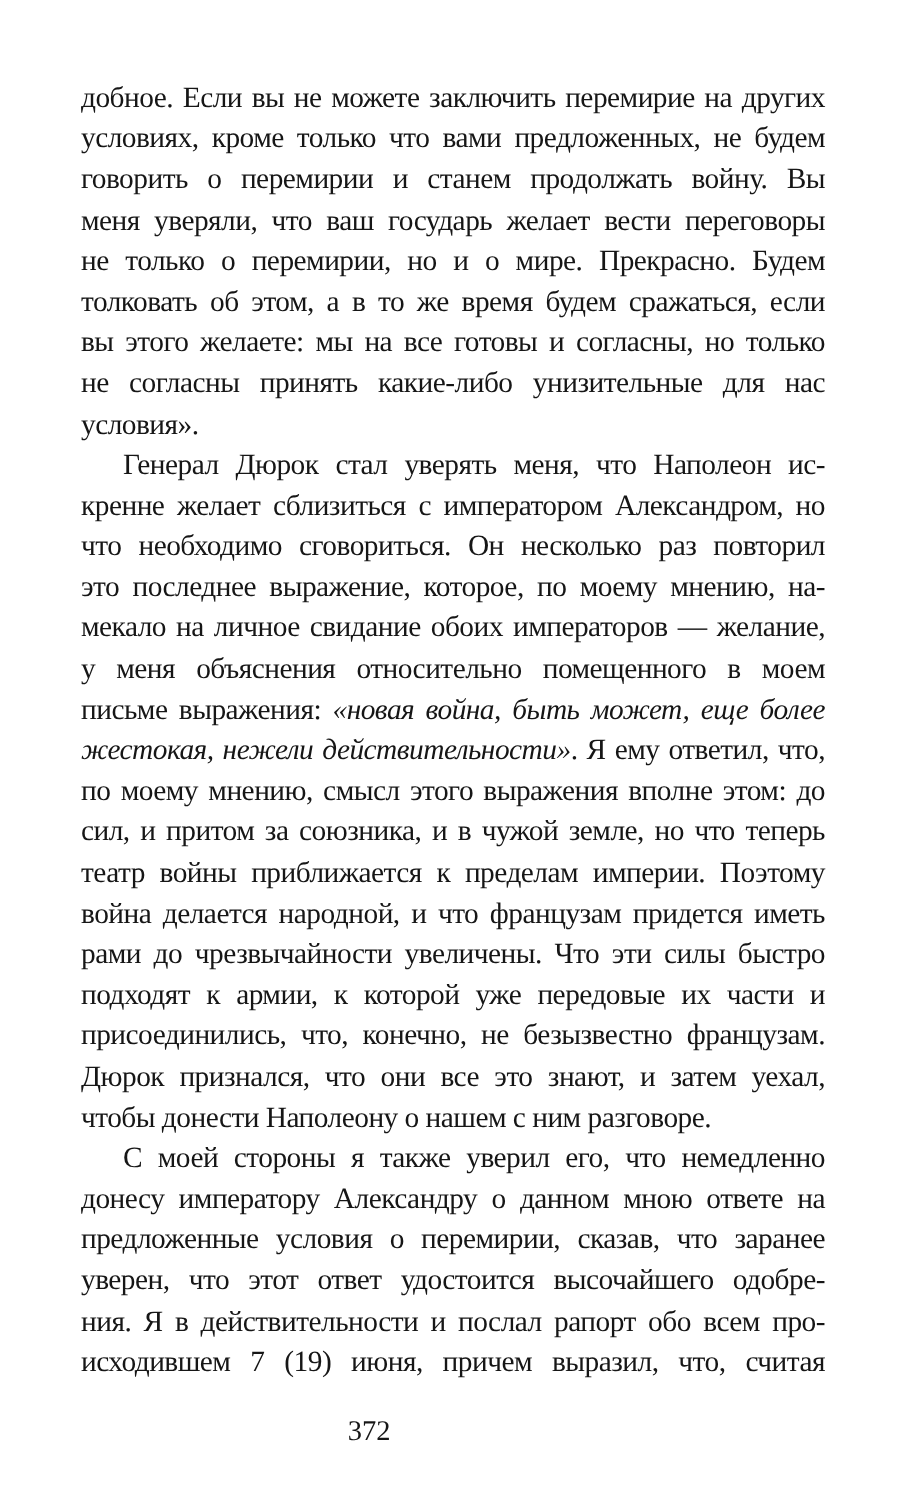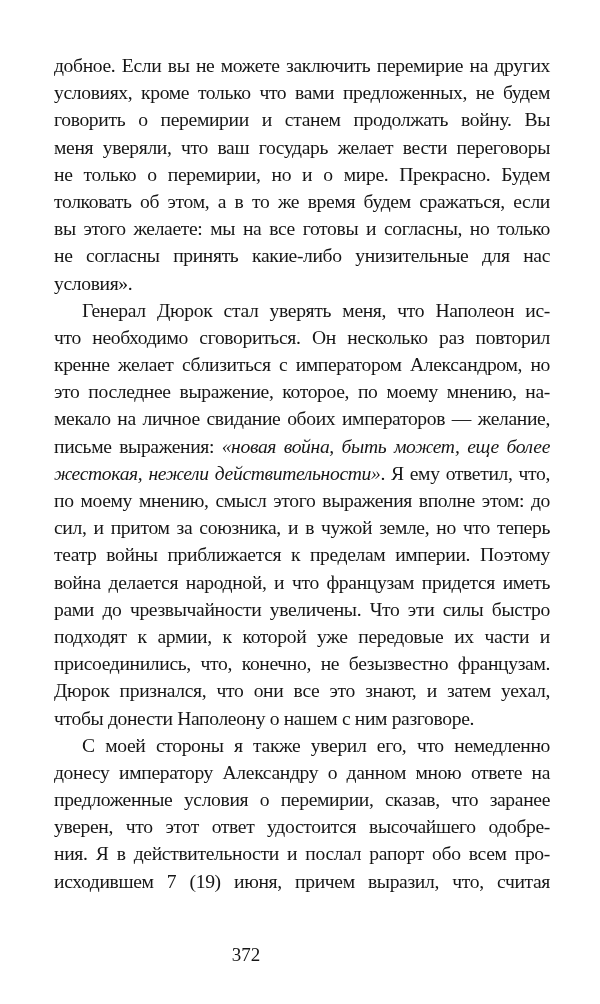--- a/index.html
+++ b/index.html
@@ -61,25 +61,26 @@
   <span class="line">условиях, кроме только что вами предложенных, не будем</span>
   <span class="line">говорить о перемирии и станем продолжать войну. Вы</span>
   <span class="line">меня уверяли, что ваш государь желает вести переговоры</span>
   <span class="line">не только о перемирии, но и о мире. Прекрасно. Будем</span>
   <span class="line">толковать об этом, а в то же время будем сражаться, если</span>
   <span class="line">вы этого желаете: мы на все готовы и согласны, но только</span>
   <span class="line">не согласны принять какие-либо унизительные для нас</span>
   <span class="line last">условия».</span>
 
   <span class="line indent">Генерал Дюрок стал уверять меня, что Наполеон ис-</span>
+  <span class="line">кренне желает сблизиться с императором Александром, но</span>
   <span class="line">что необходимо сговориться. Он несколько раз повторил</span>
-  <span class="line">кренне желает сблизиться с императором Александром, но</span>
   <span class="line">это последнее выражение, которое, по моему мнению, на-</span>
   <span class="line">мекало на личное свидание обоих императоров — желание,</span>
 
+  <span class="line">у меня объяснения относительно помещенного в моем</span>
   <span class="line"><span>письме выражения: </span><span class="ital">«новая война, быть может, еще более</span></span>
   <span class="line"><span class="ital">жестокая, нежели действительности»</span><span>. Я ему ответил, что,</span></span>
   <span class="line">по моему мнению, смысл этого выражения вполне этом: до</span>
   <span class="line">сил, и притом за союзника, и в чужой земле, но что теперь</span>
   <span class="line">театр войны приближается к пределам империи. Поэтому</span>
   <span class="line">война делается народной, и что французам придется иметь</span>
   <span class="line">рами до чрезвычайности увеличены. Что эти силы быстро</span>
   <span class="line">подходят к армии, к которой уже передовые их части и</span>
   <span class="line">присоединились, что, конечно, не безызвестно французам.</span>
   <span class="line">Дюрок признался, что они все это знают, и затем уехал,</span>

